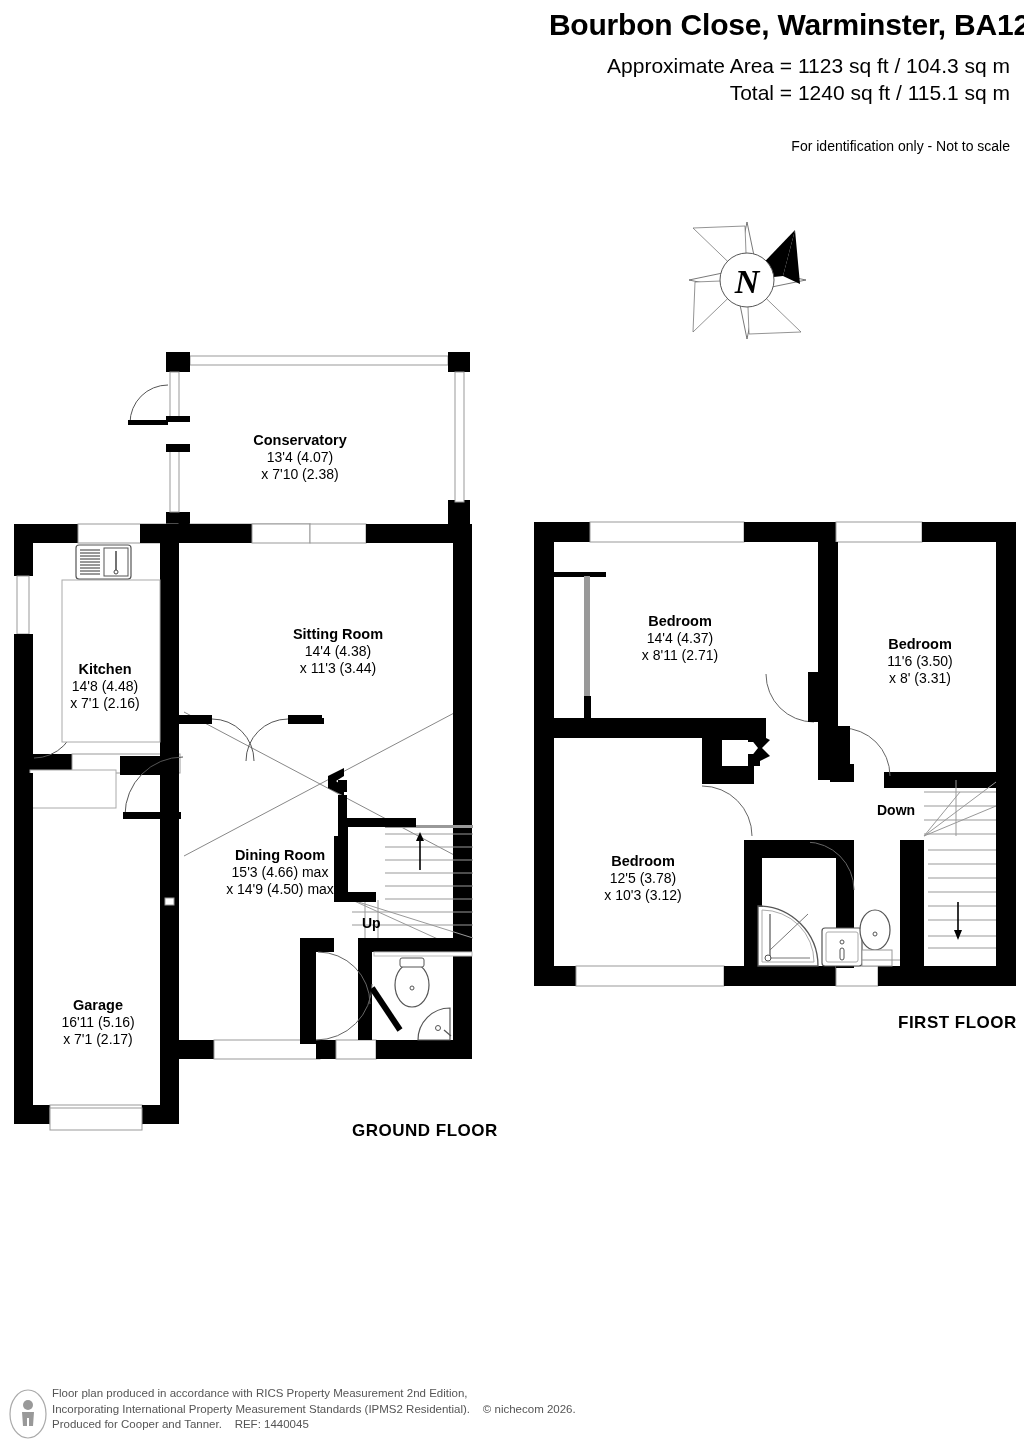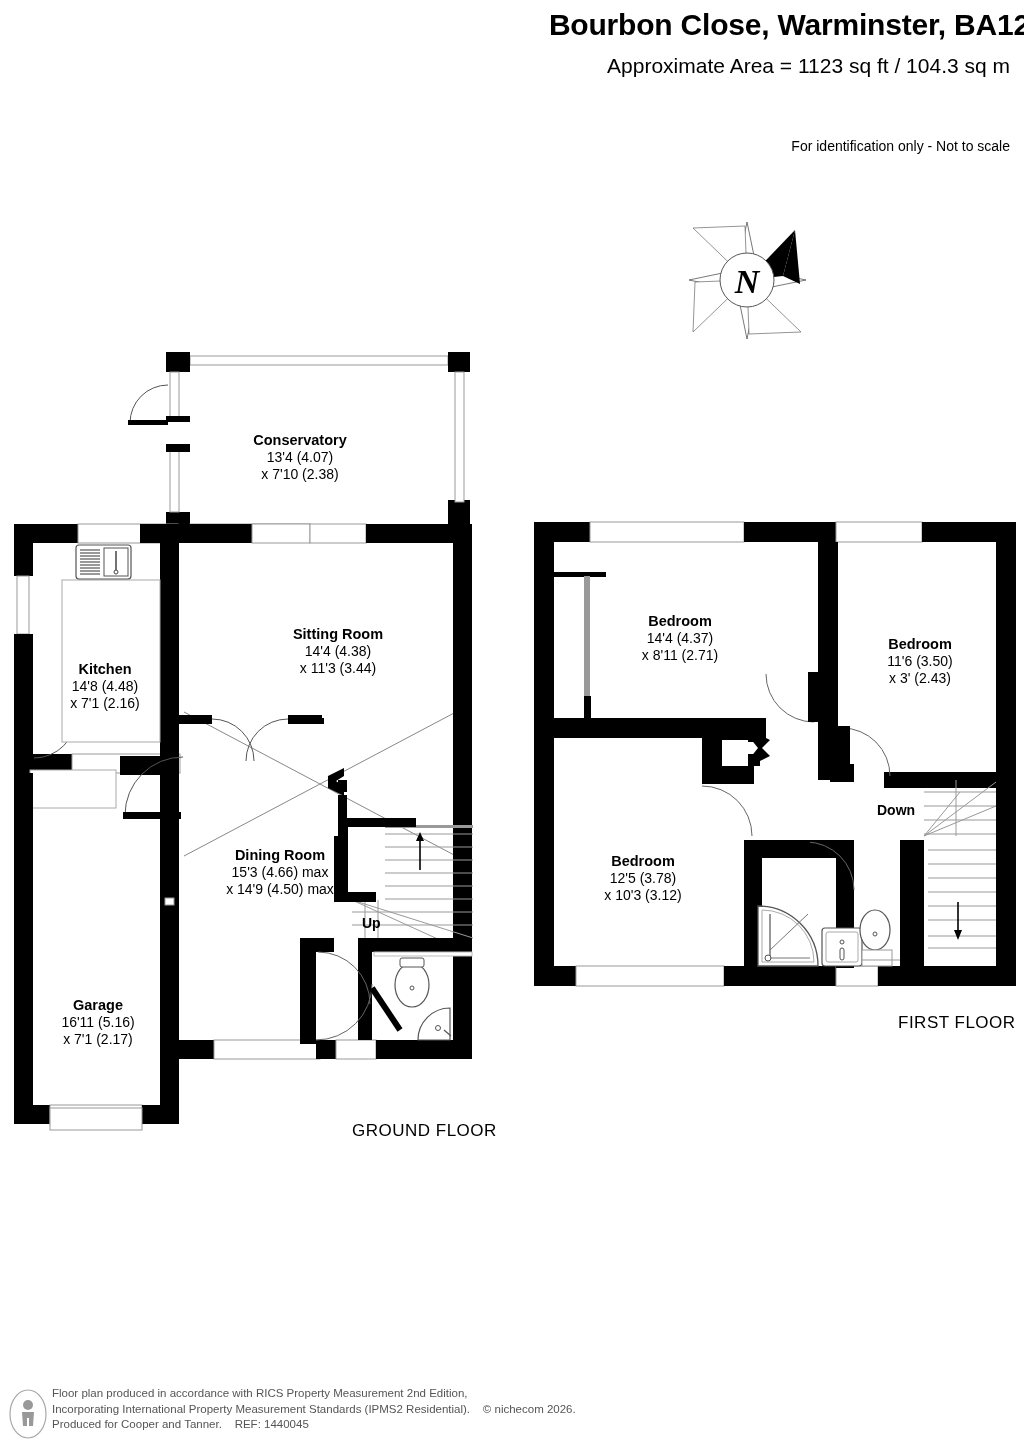--- a/index.html
+++ b/index.html
@@ -12,36 +12,37 @@
     font-size:30px;font-weight:bold;letter-spacing:-0.2px;padding-left:20px;
   }
   .areas{
     position:absolute;left:0;top:52px;width:1010px;text-align:right;
     font-size:21px;line-height:27px;
   }
   .notice{
     position:absolute;left:0;top:138px;width:1010px;text-align:right;
     font-size:14px;
   }
-  .floorlabel{position:absolute;font-size:17px;font-weight:normal;letter-spacing:0.5px;}
+  .floorlabel{position:absolute;font-size:17px;font-weight:bold;letter-spacing:0.5px;}
   .plan{position:absolute;left:0;top:0;}
   .roomlabel{position:absolute;text-align:center;font-size:14px;line-height:17px;white-space:nowrap;}
   .roomlabel .nm{font-weight:bold;font-size:14.5px;text-align:center;}
   .dirlabel{position:absolute;font-size:14px;font-weight:bold;}
   .footer{position:absolute;left:52px;top:1386px;font-size:11.5px;line-height:15.5px;color:#555;}
   .footicon{position:absolute;left:8px;top:1388px;}
   svg{display:block;}
 </style>
 </head>
 <body>
 
 <div class="title">Bourbon Close, Warminster, BA12</div>
 
 <div class="areas">
   <div>Approximate Area = 1123 sq ft / 104.3 sq m</div>
+  <div>Total = 1240 sq ft / 115.1 sq m</div>
 </div>
 
 <div class="notice">For identification only - Not to scale</div>
 
 <div class="plan" style="left:685px;top:218px;">
   <svg width="125" height="125" viewBox="0 0 125 125">
 
     <polygon points="62,4 72,52 62,62 52,52" fill="#ffffff" stroke="#555" stroke-width="0.8"></polygon>
     <polygon points="62,121 72,72 62,62 52,72" fill="#ffffff" stroke="#555" stroke-width="0.8"></polygon>
     <polygon points="4,62 52,72 62,62 52,52" fill="#ffffff" stroke="#555" stroke-width="0.8"></polygon>
@@ -344,21 +345,21 @@
 
 <div class="roomlabel" style="left:580px;top:613px;width:200px;">
   <div class="nm">Bedroom</div>
   <div>14'4 (4.37)</div>
   <div>x 8'11 (2.71)</div>
 </div>
 
 <div class="roomlabel" style="left:830px;top:636px;width:180px;">
   <div class="nm">Bedroom</div>
   <div>11'6 (3.50)</div>
-  <div>x 3' (2.43)</div>
+  <div>x 8' (3.31)</div>
 </div>
 
 <div class="roomlabel" style="left:543px;top:853px;width:200px;">
   <div class="nm">Bedroom</div>
   <div>12'5 (3.78)</div>
   <div>x 10'3 (3.12)</div>
 </div>
 
 <div class="dirlabel" style="left:877px;top:802px;">Down</div>
 

